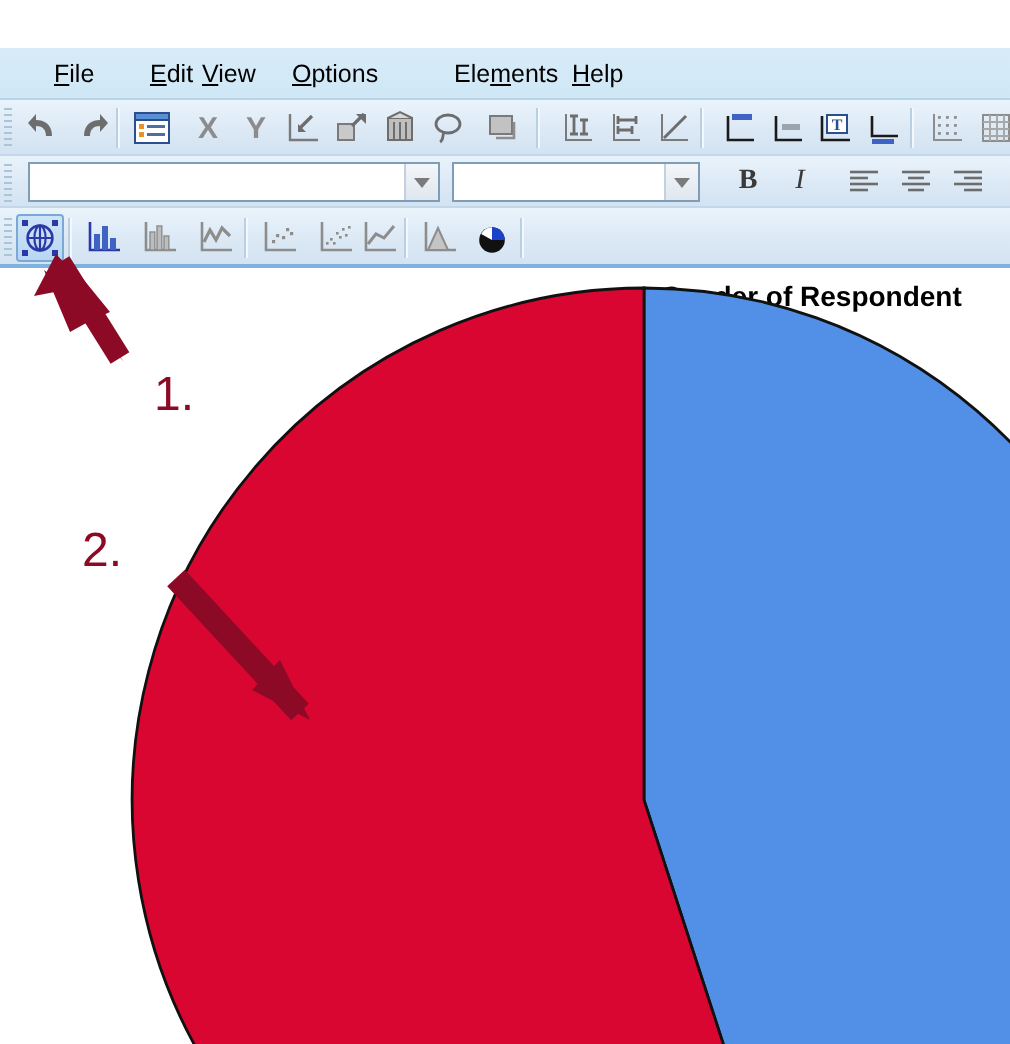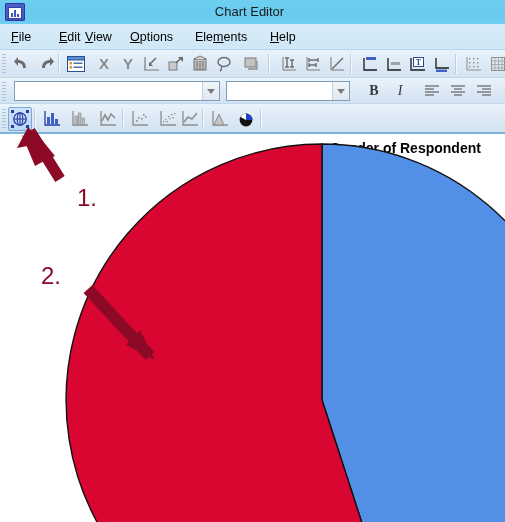--- a/index.html
+++ b/index.html
@@ -40,21 +40,21 @@
 
   
   .menubar{
     position:absolute;left:0;top:24px;width:505px;height:26px;
     background:linear-gradient(to bottom,#d8ecf8 0%,#cfe7f6 100%);
     border-bottom:1px solid #b6d5e8;
     box-sizing:border-box;
   }
   .menu-item{
     position:absolute;top:4px;height:18px;line-height:18px;
-    font-size:12.5px;color:#000;cursor:default;padding:0 3px;
+    font-size:12.5px;color:#000;cursor:default;padding:0 3px;margin-left:16px;
   }
   .menu-item u{text-decoration:underline;}
 
   
   .toolbar{
     position:absolute;left:0;width:505px;
     background:linear-gradient(to bottom,#e9f3fb 0%,#dce9f5 55%,#d3e3f2 100%);
     box-sizing:border-box;
   }
   .tb1{top:50px;height:28px;border-bottom:1px solid #c2d8ea;}
@@ -124,37 +124,27 @@
     font-family:"Liberation Sans",sans-serif;
   }
   #anno-num-1{left:77px;top:184px;}
   #anno-num-2{left:41px;top:262px;}
 </style>
 </head>
 <body>
 
 <div id="app">
 
-  <div class="titlebar">
-    <div class="app-icon">
-      <div class="mini">
-        <div class="b b1"></div>
-          <div class="b b2"></div>
-          <div class="b b3"></div>
-      </div>
-    </div>
-    <div class="title-text">Chart Editor</div>
-  </div>
 
   <div class="menubar">
     <div class="menu-item" style="left:8px"><u>F</u>ile</div>
     <div class="menu-item" style="left:56px"><u>E</u>dit</div>
     <div class="menu-item" style="left:82px"><u>V</u>iew</div>
     <div class="menu-item" style="left:127px"><u>O</u>ptions</div>
-    <div class="menu-item" style="left:192px">Ele<u>m</u>ents</div>
+    <div class="menu-item" style="left:208px">Ele<u>m</u>ents</div>
     <div class="menu-item" style="left:267px"><u>H</u>elp</div>
   </div>
 
   <div class="toolbar tb1">
     <div class="grip" style="left:2px"></div>
 
     <div class="tbtn" style="left:10px">
       <svg width="18" height="18" viewBox="0 0 18 18">
           <path d="M13 13 C13 7 9 5 5 5 L5 2 L1 6.5 L5 11 L5 8 C8 8 10 9.5 10 13 Z" fill="#6d6d6d"></path>
         </svg>

